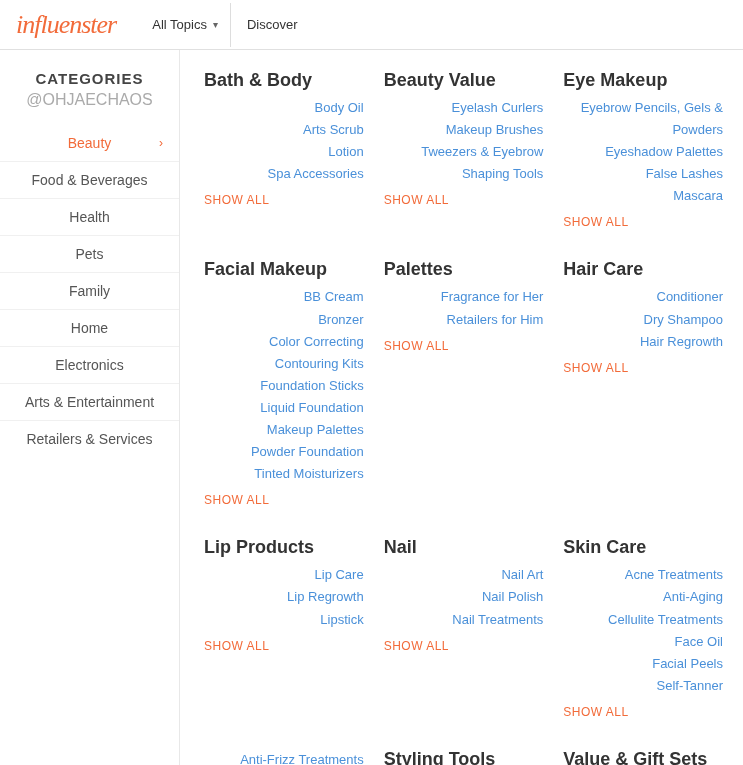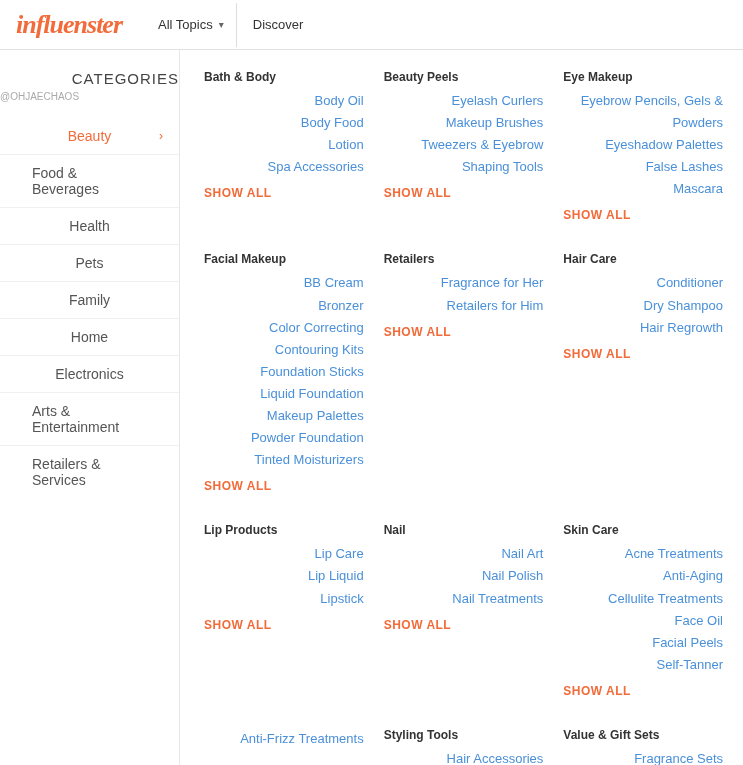--- a/index.html
+++ b/index.html
@@ -12,21 +12,21 @@
       padding: 0 16px;
       height: 50px;
       border-bottom: 1px solid #e0e0e0;
       background: #fff;
     }
     .logo {
       font-family: Georgia, serif;
       font-style: italic;
       font-size: 26px;
       color: #f26b3a;
-      font-weight: bold;
+      font-weight: normal;
       margin-right: 24px;
       letter-spacing: -1px;
     }
     .header-nav {
       display: flex;
       align-items: center;
       gap: 0;
     }
     .all-topics-btn {
       display: flex;
@@ -63,30 +63,30 @@
     }
 
     
     .sidebar {
       width: 180px;
       min-width: 180px;
       border-right: 1px solid #e8e8e8;
       padding: 20px 0;
     }
     .sidebar-title {
-      text-align: right;
+      text-align: center;
       font-size: 15px;
-      font-weight: normal;
+      font-weight: bold;
       color: #444;
       letter-spacing: 1px;
       margin-bottom: 4px;
     }
     .sidebar-username {
-      text-align: left;
-      font-size: 10px;
+      text-align: center;
+      font-size: 16px;
       color: #aaa;
       margin-bottom: 16px;
     }
     .sidebar-item-active {
       display: flex;
       align-items: center;
       justify-content: center;
       padding: 10px 24px;
       color: #f26b3a;
       font-size: 14px;
@@ -97,21 +97,21 @@
     .sidebar-item-active .arrow-icon {
       position: absolute;
       right: 16px;
       font-size: 12px;
       color: #f26b3a;
     }
     .sidebar-item {
       display: flex;
       align-items: center;
       justify-content: center;
-      padding: 10px 32px;
+      padding: 10px 16px;
       color: #555;
       font-size: 14px;
       cursor: pointer;
       border-top: 1px solid #f0f0f0;
     }
 
     
     .content {
       flex: 1;
       padding: 20px 20px 20px 24px;
@@ -119,39 +119,39 @@
     }
     .categories-grid {
       display: grid;
       grid-template-columns: 1fr 1fr 1fr;
       gap: 30px 20px;
     }
     .category-block {
       min-width: 0;
     }
     .category-title {
-      font-size: 12px;
+      font-size: 18px;
       font-weight: bold;
       color: #333;
       margin-bottom: 6px;
     }
     .category-link {
       display: block;
       color: #4a90d9;
       font-size: 13px;
       text-decoration: none;
       line-height: 1.7;
       cursor: pointer;
       text-align: right;
     }
     .show-all {
       display: inline-block;
       margin-top: 8px;
       font-size: 12px;
-      font-weight: bold;
+      font-weight: normal;
       color: #f26b3a;
       text-decoration: none;
       letter-spacing: 0.5px;
       cursor: pointer;
     }
   </style>
 </head>
 <body>
 
 <div class="header">
@@ -183,27 +183,27 @@
         <div class="sidebar-item">Home</div>
         <div class="sidebar-item">Electronics</div>
         <div class="sidebar-item">Arts &amp; Entertainment</div>
         <div class="sidebar-item">Retailers &amp; Services</div>
       </div>
   </div>
 
   <div class="content">
     <div class="categories-grid" id="categories-grid">
 
-    <div class="category-block"><div class="category-title">Bath &amp; Body</div><a class="category-link">Body Oil</a><a class="category-link">Body Food</a><a class="category-link">Lotion</a><a class="category-link">Spa Accessories</a><a class="show-all">SHOW ALL</a></div>
-        <div class="category-block"><div class="category-title">Beauty Peels</div><a class="category-link">Eyelash Curlers</a><a class="category-link">Makeup Brushes</a><a class="category-link">Tweezers &amp; Eyebrow Shaping Tools</a><a class="show-all">SHOW ALL</a></div>
+    <div class="category-block"><div class="category-title">Bath &amp; Body</div><a class="category-link">Body Oil</a><a class="category-link">Arts Scrub</a><a class="category-link">Lotion</a><a class="category-link">Spa Accessories</a><a class="show-all">SHOW ALL</a></div>
+        <div class="category-block"><div class="category-title">Beauty Value</div><a class="category-link">Eyelash Curlers</a><a class="category-link">Makeup Brushes</a><a class="category-link">Tweezers &amp; Eyebrow Shaping Tools</a><a class="show-all">SHOW ALL</a></div>
         <div class="category-block"><div class="category-title">Eye Makeup</div><a class="category-link">Eyebrow Pencils, Gels &amp; Powders</a><a class="category-link">Eyeshadow Palettes</a><a class="category-link">False Lashes</a><a class="category-link">Mascara</a><a class="show-all">SHOW ALL</a></div>
         <div class="category-block"><div class="category-title">Facial Makeup</div><a class="category-link">BB Cream</a><a class="category-link">Bronzer</a><a class="category-link">Color Correcting</a><a class="category-link">Contouring Kits</a><a class="category-link">Foundation Sticks</a><a class="category-link">Liquid Foundation</a><a class="category-link">Makeup Palettes</a><a class="category-link">Powder Foundation</a><a class="category-link">Tinted Moisturizers</a><a class="show-all">SHOW ALL</a></div>
-        <div class="category-block"><div class="category-title">Retailers</div><a class="category-link">Fragrance for Her</a><a class="category-link">Retailers for Him</a><a class="show-all">SHOW ALL</a></div>
+        <div class="category-block"><div class="category-title">Palettes</div><a class="category-link">Fragrance for Her</a><a class="category-link">Retailers for Him</a><a class="show-all">SHOW ALL</a></div>
         <div class="category-block"><div class="category-title">Hair Care</div><a class="category-link">Conditioner</a><a class="category-link">Dry Shampoo</a><a class="category-link">Hair Regrowth</a><a class="show-all">SHOW ALL</a></div>
-        <div class="category-block"><div class="category-title">Lip Products</div><a class="category-link">Lip Care</a><a class="category-link">Lip Liquid</a><a class="category-link">Lipstick</a><a class="show-all">SHOW ALL</a></div>
+        <div class="category-block"><div class="category-title">Lip Products</div><a class="category-link">Lip Care</a><a class="category-link">Lip Regrowth</a><a class="category-link">Lipstick</a><a class="show-all">SHOW ALL</a></div>
         <div class="category-block"><div class="category-title">Nail</div><a class="category-link">Nail Art</a><a class="category-link">Nail Polish</a><a class="category-link">Nail Treatments</a><a class="show-all">SHOW ALL</a></div>
         <div class="category-block"><div class="category-title">Skin Care</div><a class="category-link">Acne Treatments</a><a class="category-link">Anti-Aging</a><a class="category-link">Cellulite Treatments</a><a class="category-link">Face Oil</a><a class="category-link">Facial Peels</a><a class="category-link">Self-Tanner</a><a class="show-all">SHOW ALL</a></div>
         <div class="category-block">
           <a class="category-link">Anti-Frizz Treatments</a>
         </div>
         <div class="category-block">
           <div class="category-title">Styling Tools</div>
           <a class="category-link">Hair Accessories</a>
         </div>
         <div class="category-block">

